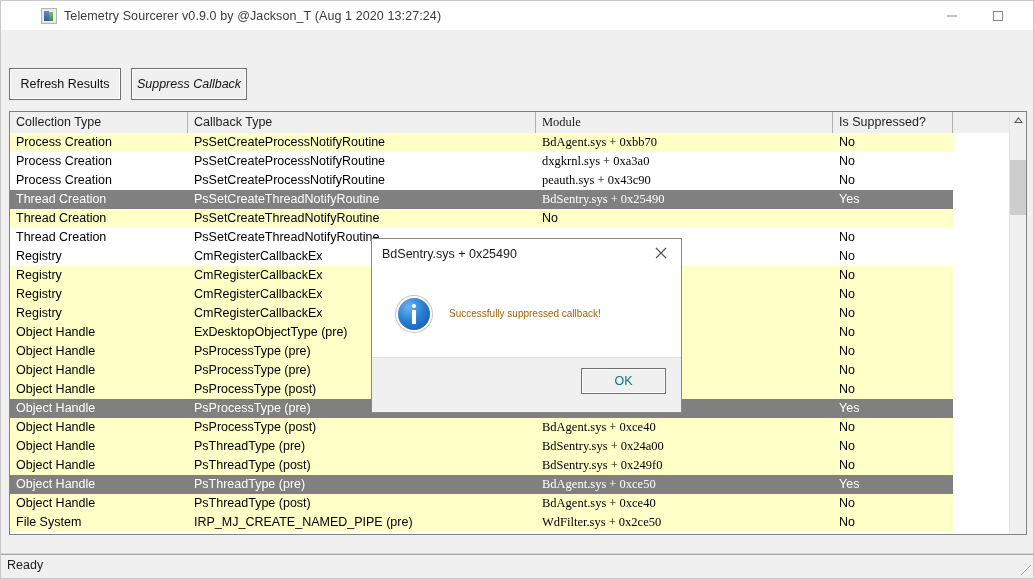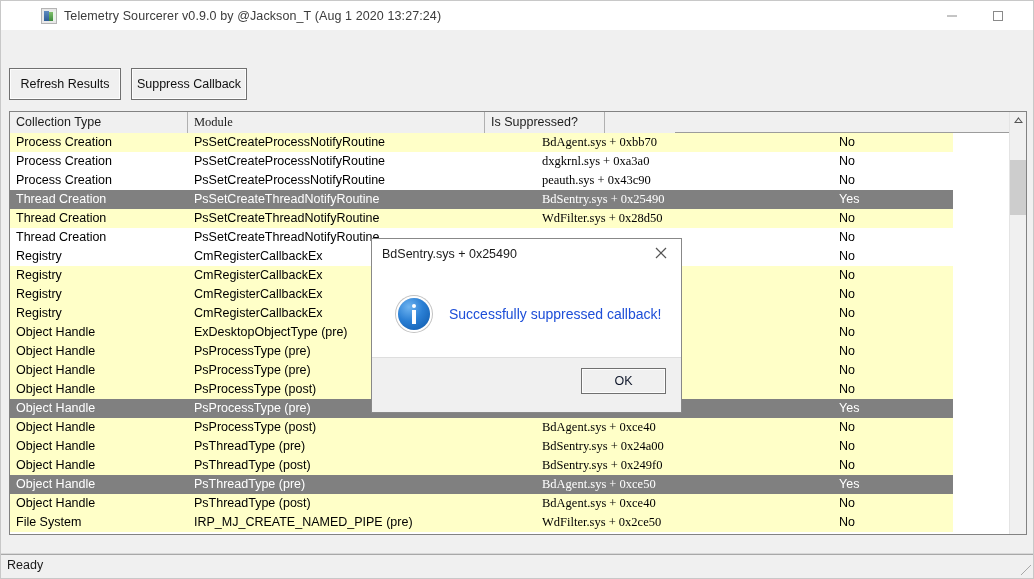--- a/index.html
+++ b/index.html
@@ -133,21 +133,21 @@
     box-shadow: inset 0 0 0 1px #fdfdfd;
     font-family: "Liberation Sans", sans-serif;
     font-size: 12.5px;
     color: #111111;
     text-align: center;
     line-height: 30px;
     box-sizing: border-box;
     white-space: nowrap;
   }
   #btn-refresh  { left: 8px;   width: 112px; }
-  #btn-suppress { left: 130px; width: 116px; }
+  #btn-suppress { left: 130px; width: 116px; font-style: italic; }
   #btn-revert   { left: 256px; width: 110px; }
 
   #status-info {
     position: absolute;
     left: 374px;
     top: 63px;
     width: 480px;
   }
   #status-info .line {
     font-size: 12.5px;
@@ -308,41 +308,41 @@
     border-radius: 50%;
     background: #ffffff;
   }
   #dlg-icon .i-stem {
     position: absolute;
     left: 14px; top: 12px;
     width: 4px; height: 14px;
     background: #ffffff;
   }
   #dlg-message {
-    font-size: 14px;
-    color: #1d4ed8;
+    font-size: 10px;
+    color: #a16207;
     white-space: nowrap;
   }
   #dlg-footer {
     position: absolute;
     left: 0; bottom: 0;
     width: 309px;
     height: 54px;
     background: #f0f0f0;
     border-top: 1px solid #dedede;
   }
   #dlg-ok {
     position: absolute;
     right: 15px; top: 10px;
     width: 85px; height: 26px;
     background: #f0f0f0;
     border: 1px solid #707070;
     box-shadow: inset 0 0 0 1px #fdfdfd;
     font-size: 12.5px;
-    color: #0f172a;
+    color: #0f766e;
     text-align: center;
     line-height: 24px;
     box-sizing: border-box;
   }
 
   
   #status-bar {
     position: absolute;
     left: 0; bottom: 0;
     width: 1034px;
@@ -409,20 +409,21 @@
     <div id="status-info">
       <div class="line">Count: 147 callbacks.</div>
       <div class="line">Tip: No results? Run elevated to load the driver.</div>
     </div>
   </div>
 
   <div id="list-view">
 
     <div id="list-header">
       <div class="col-head c-collection">Collection Type</div>
+      <div class="col-head c-callback">Callback Type</div>
       <div class="col-head c-module">Module</div>
       <div class="col-head c-suppressed">Is Suppressed?</div>
       <div class="col-head last-filler" style="width:70px"></div>
     </div>
 
     <div id="rows-clip">
         <div class="row stripe">
           <div class="cell c-collection">Process Creation</div>
           <div class="cell c-callback">PsSetCreateProcessNotifyRoutine</div>
           <div class="cell c-module">BdAgent.sys + 0xbb70</div>
@@ -442,21 +443,20 @@
         </div>
         <div class="row selected">
           <div class="cell c-collection">Thread Creation</div>
           <div class="cell c-callback">PsSetCreateThreadNotifyRoutine</div>
           <div class="cell c-module">BdSentry.sys + 0x25490</div>
           <div class="cell c-suppressed">Yes</div>
         </div>
         <div class="row stripe">
           <div class="cell c-collection">Thread Creation</div>
           <div class="cell c-callback">PsSetCreateThreadNotifyRoutine</div>
-          <div class="cell c-module">WdFilter.sys + 0x28d50</div>
           <div class="cell c-suppressed">No</div>
         </div>
         <div class="row plain">
           <div class="cell c-collection">Thread Creation</div>
           <div class="cell c-callback">PsSetCreateThreadNotifyRoutine</div>
           <div class="cell c-module"></div>
           <div class="cell c-suppressed">No</div>
         </div>
         <div class="row plain">
           <div class="cell c-collection">Registry</div>

